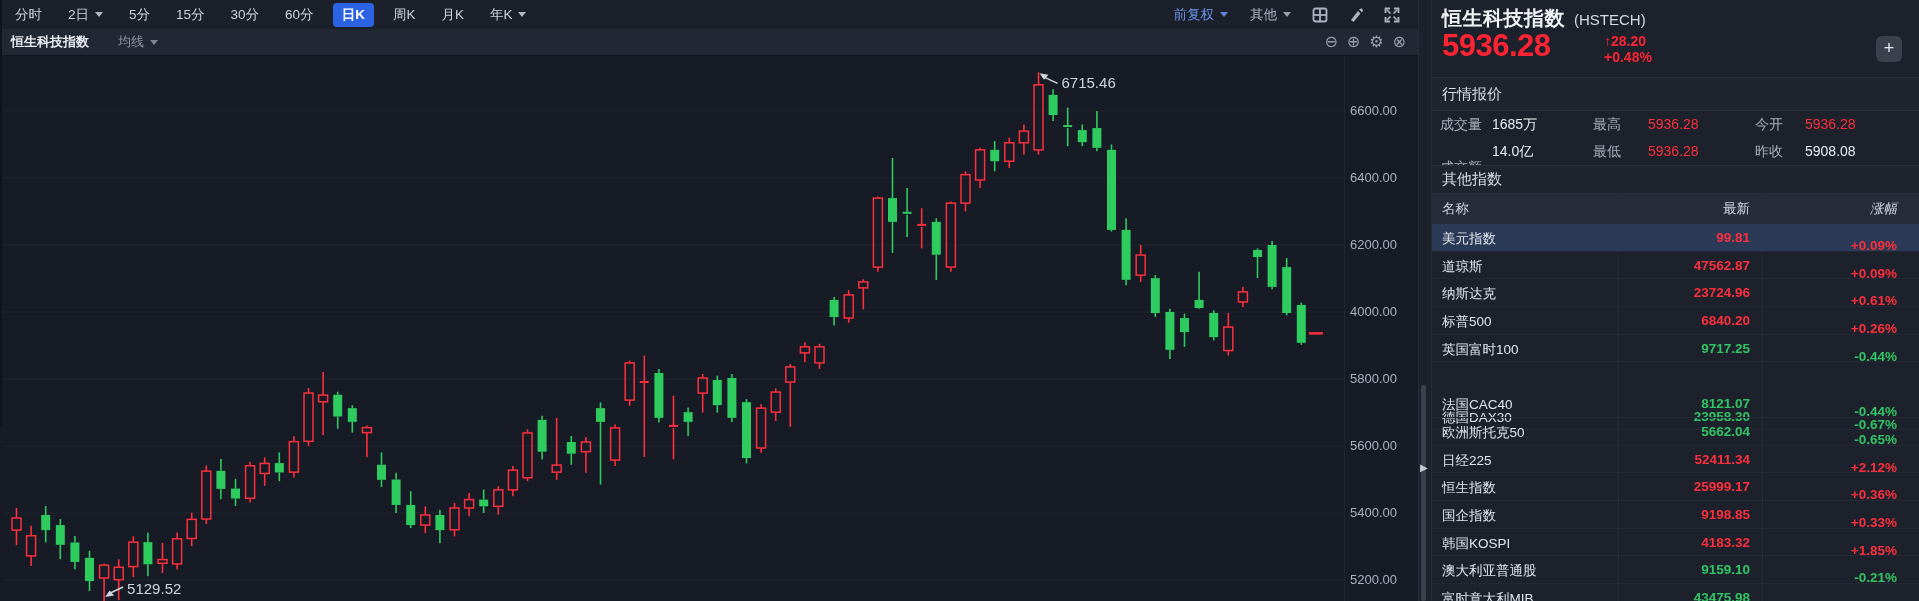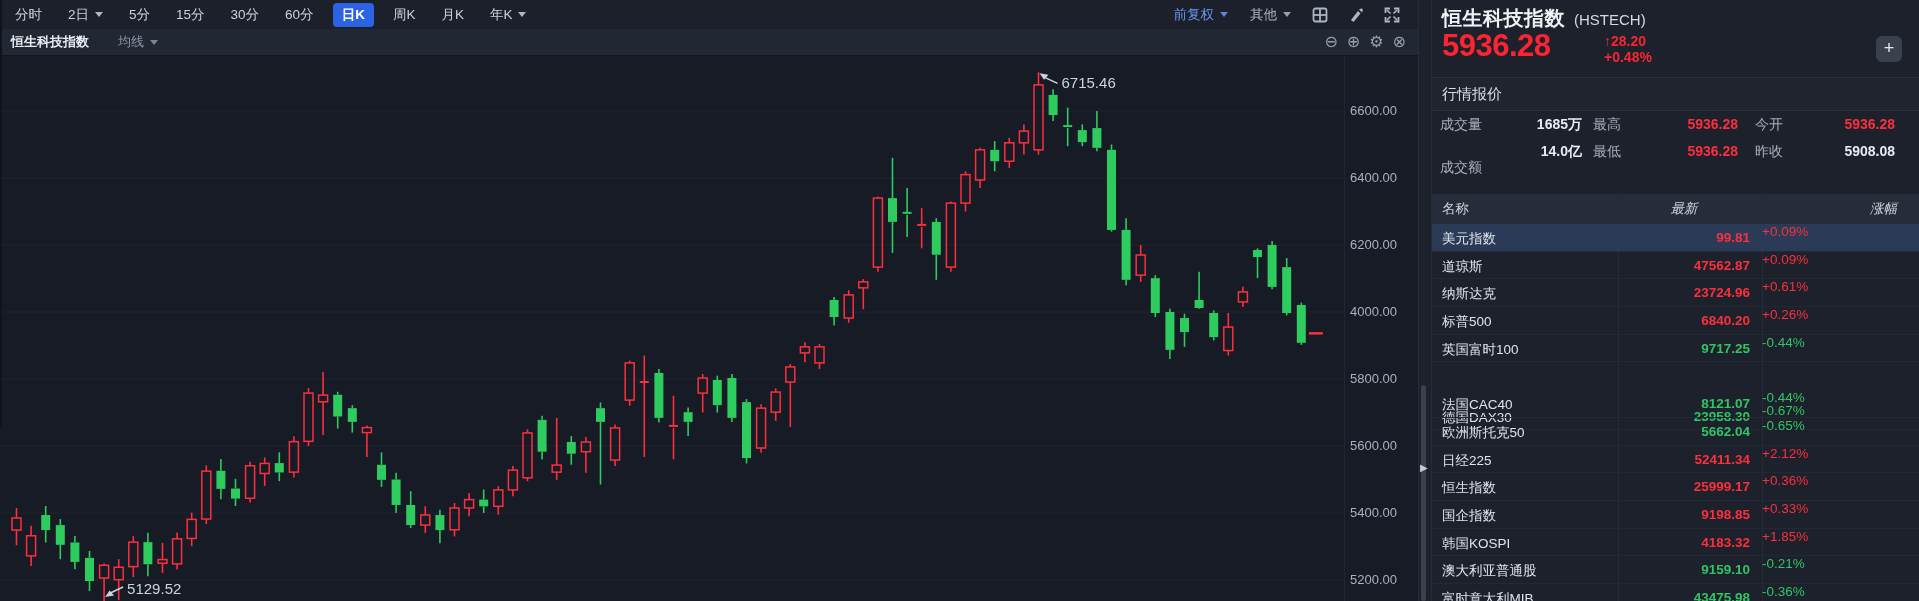--- a/index.html
+++ b/index.html
@@ -46,33 +46,33 @@
   #sb-change { position:absolute; left:172px; top:33px; font-size:14px; font-weight:bold; color:#fb2433;
     line-height:16px; }
   #add-btn { position:absolute; right:17px; top:36px; width:26px; height:26px; background:#3a404c;
     border-radius:6px; color:#e6e9ef; font-size:18px; text-align:center; line-height:24px; cursor:pointer; }
   .section-band { position:absolute; left:0; width:100%; border-top:1px solid #2a2f3b;
     border-bottom:1px solid #2a2f3b; display:flex; align-items:center; padding-left:10px;
     font-size:15px; color:#d9dde5; background:#20242e; }
   .qrow { position:absolute; left:0; width:100%; height:27px; font-size:14px; }
   .qrow span { position:absolute; top:5px; }
   .qlabel { color:#a7aebb; }
-  .qval { font-weight:700; text-align:right; }
+  .qval { font-weight:400; }
   .red { color:#fb2f3d; } .grn { color:#31c465; } .wht { color:#e8ebf1; }
   #tbl-header { position:absolute; left:0; top:194px; width:100%; height:30px; background:#262c39;
     font-size:13.5px; color:#cfd4de; }
   .col-name { position:absolute; left:10px; top:6px; }
-  .col-last { position:absolute; left:186px; width:132px; top:6px; text-align:center;font-style:italic; }
+  .col-last { position:absolute; left:186px; width:132px; top:6px; text-align:right; }
   .col-chg  { position:absolute; left:330px; width:135px; top:6px; text-align:right;font-style:italic; }
   #tbl-rows { position:absolute; left:0; top:224px; width:100%; }
   .trow { position:absolute; left:0; width:100%; height:27.7px; font-size:13.5px; cursor:pointer;
     border-bottom:1px solid #232834;padding-left:21px; }
   .trow .nm { position:absolute; left:10px; top:6px; color:#dfe3ea; }
   .trow .lv { position:absolute; left:186px; width:132px; top:6px; text-align:right; font-weight:600; }
-  .trow .cg { position:absolute; left:330px; width:135px; top:0; text-align:left; font-weight:400; }
+  .trow .cg { position:absolute; left:330px; width:135px; top:14px; text-align:right; font-weight:700; }
   .trow.hl { background:#2a3a57; }
   .vline { position:absolute; top:194px; bottom:0; width:1px; background:#262b36; }
 </style>
 </head>
 <body>
 
 <div id="chart-panel">
   <div id="toolbar">
     <div id="tb-periods" style="display:flex;align-items:center;">
         <div class="tb-item">分时</div>
@@ -454,20 +454,23 @@
       <div class="qrow" style="top: 138px;">
         <span class="qlabel" style="left: 8px; margin-top: 16px;">成交额</span>
         <span class="qval wht" style="left: 60px; width: 90px;">14.0亿</span>
         <span class="qlabel" style="left: 161px;">最低</span>
         <span class="qval red" style="left: 216px; width: 90px;">5936.28</span>
         <span class="qlabel" style="left: 323px;">昨收</span>
         <span class="qval wht" style="left: 373px; width: 90px;">5908.08</span>
       </div>
     </div>
 
+  <div class="section-band" style="top:165px;height:29px;">
+    <span>其他指数</span>
+  </div>
   <div id="tbl-header">
     <span class="col-name">名称</span>
     <span class="col-last">最新</span>
     <span class="col-chg">涨幅</span>
   </div>
   <div class="vline" style="left:186px;"></div>
   <div class="vline" style="left:330px;"></div>
   <div id="tbl-rows">
       <div class="trow hl" style="top: 0px;">
         <span class="nm">美元指数</span>

